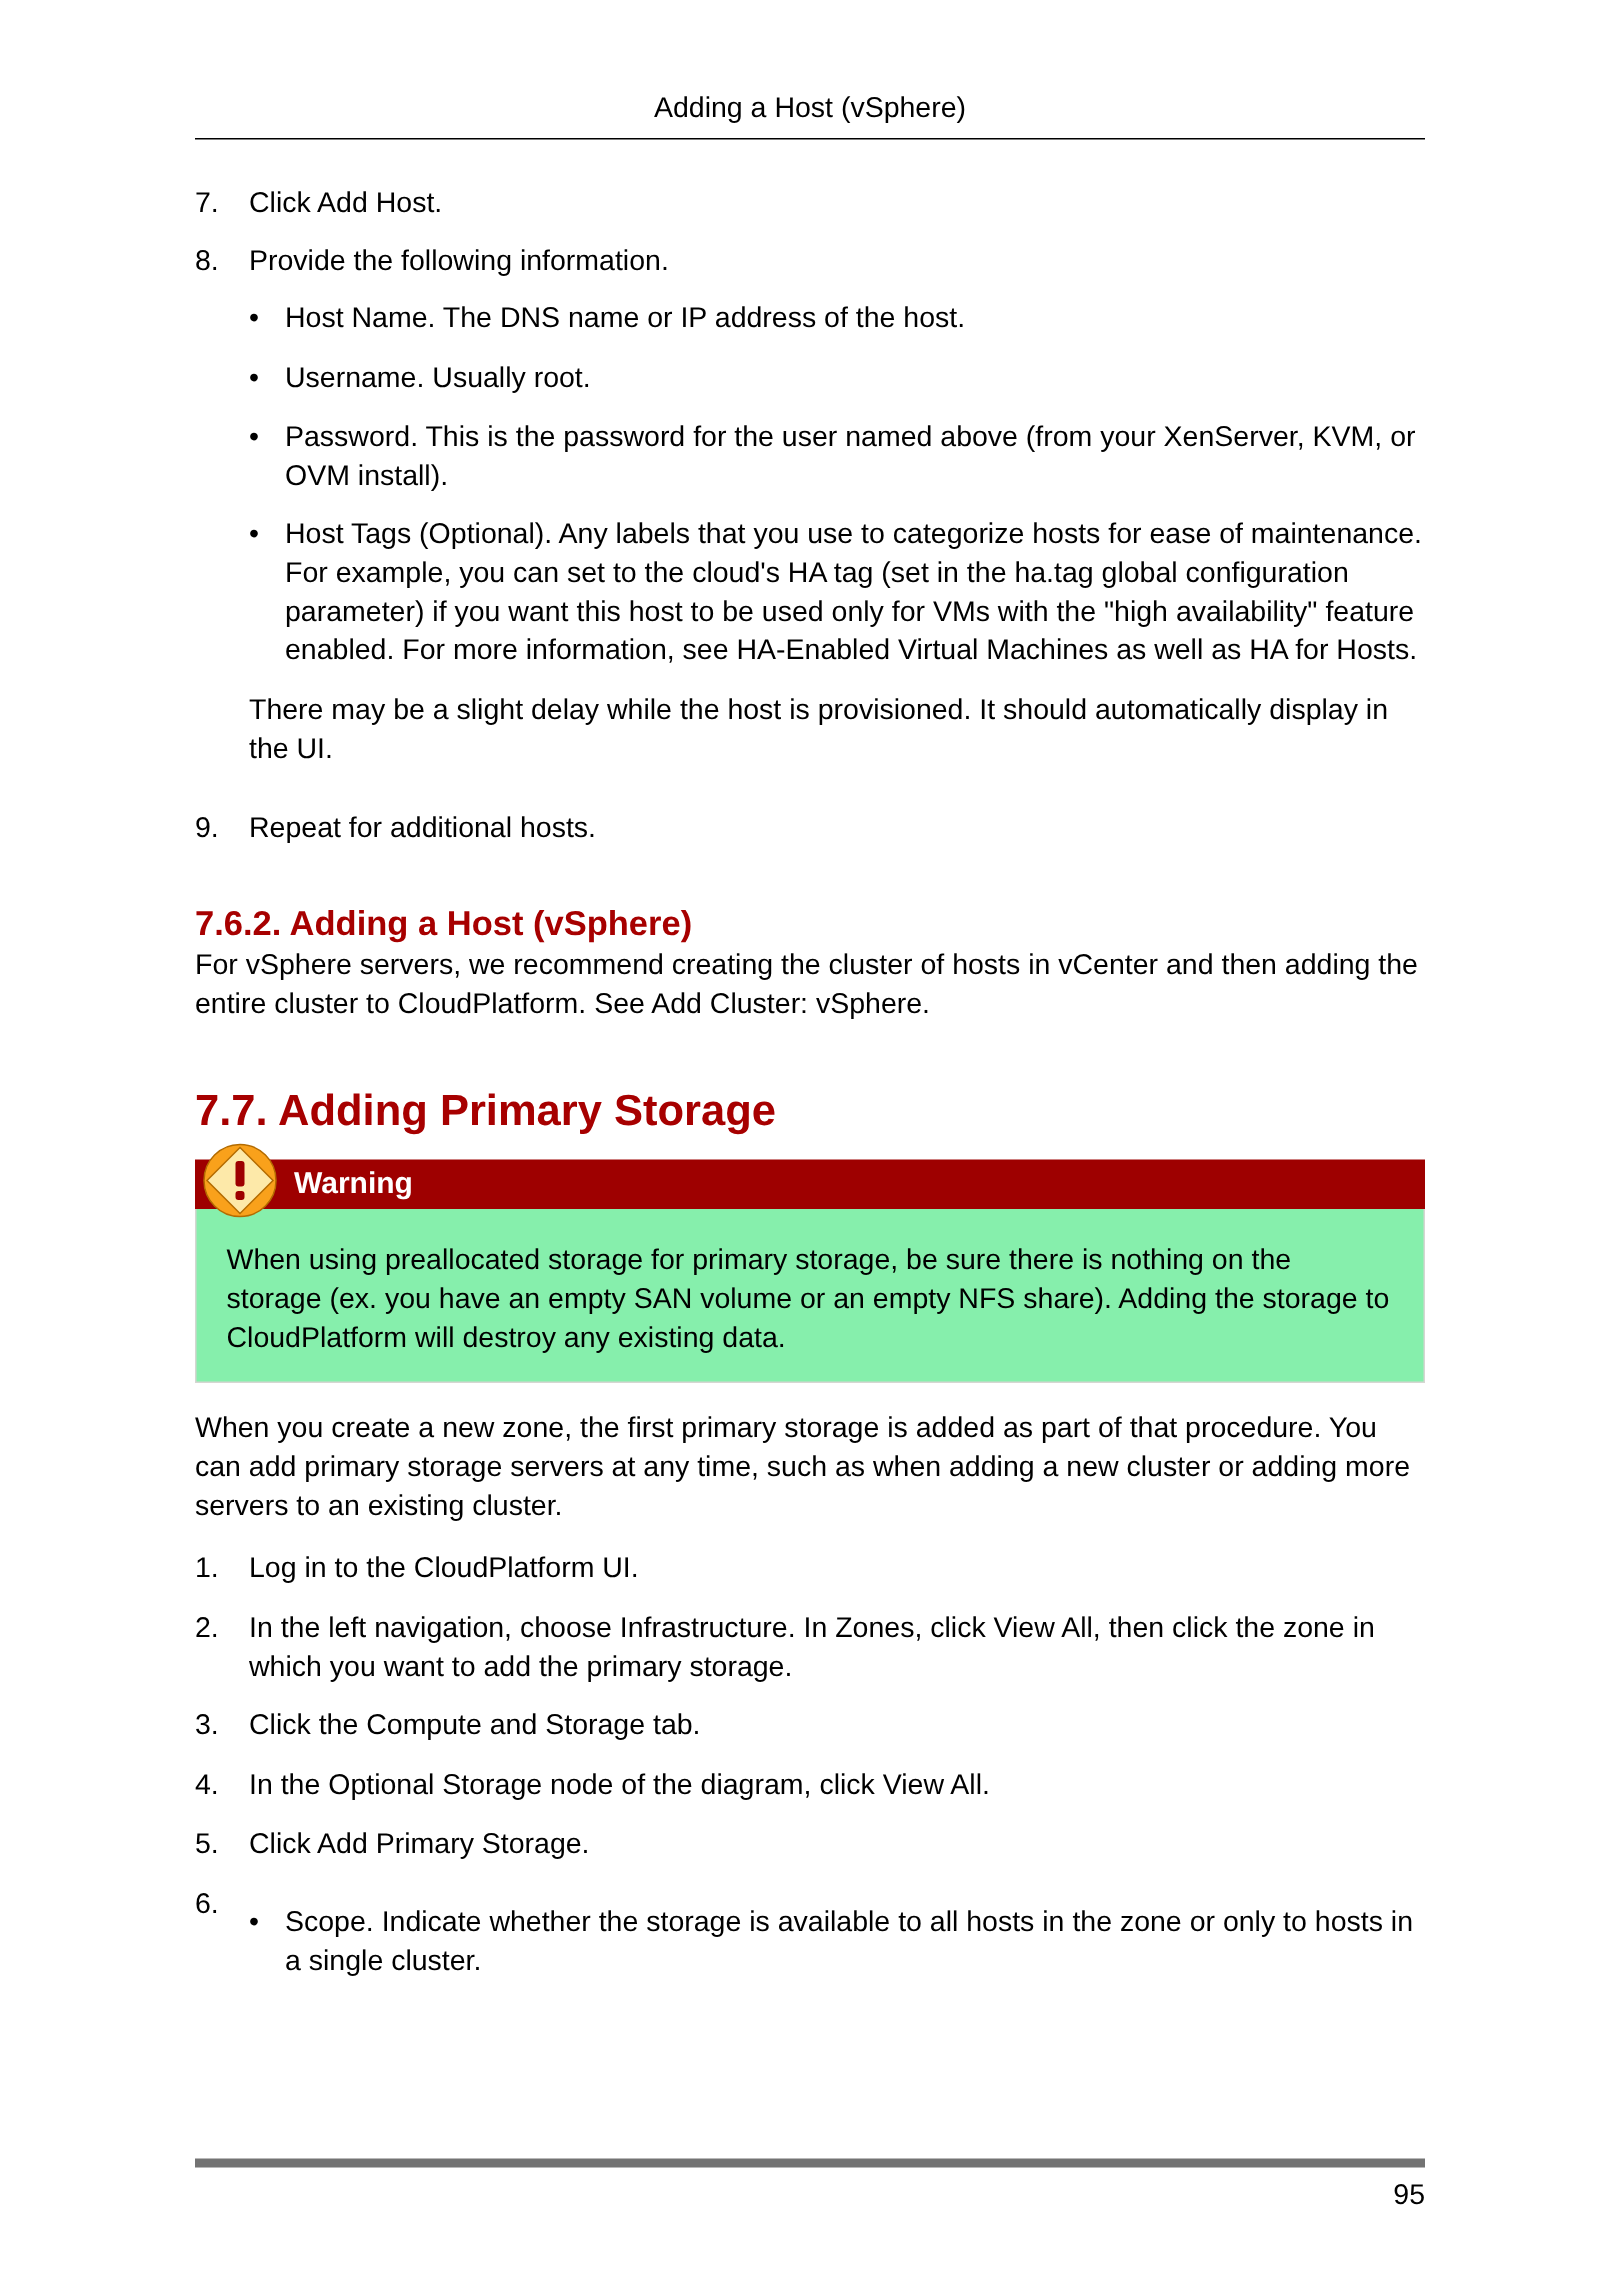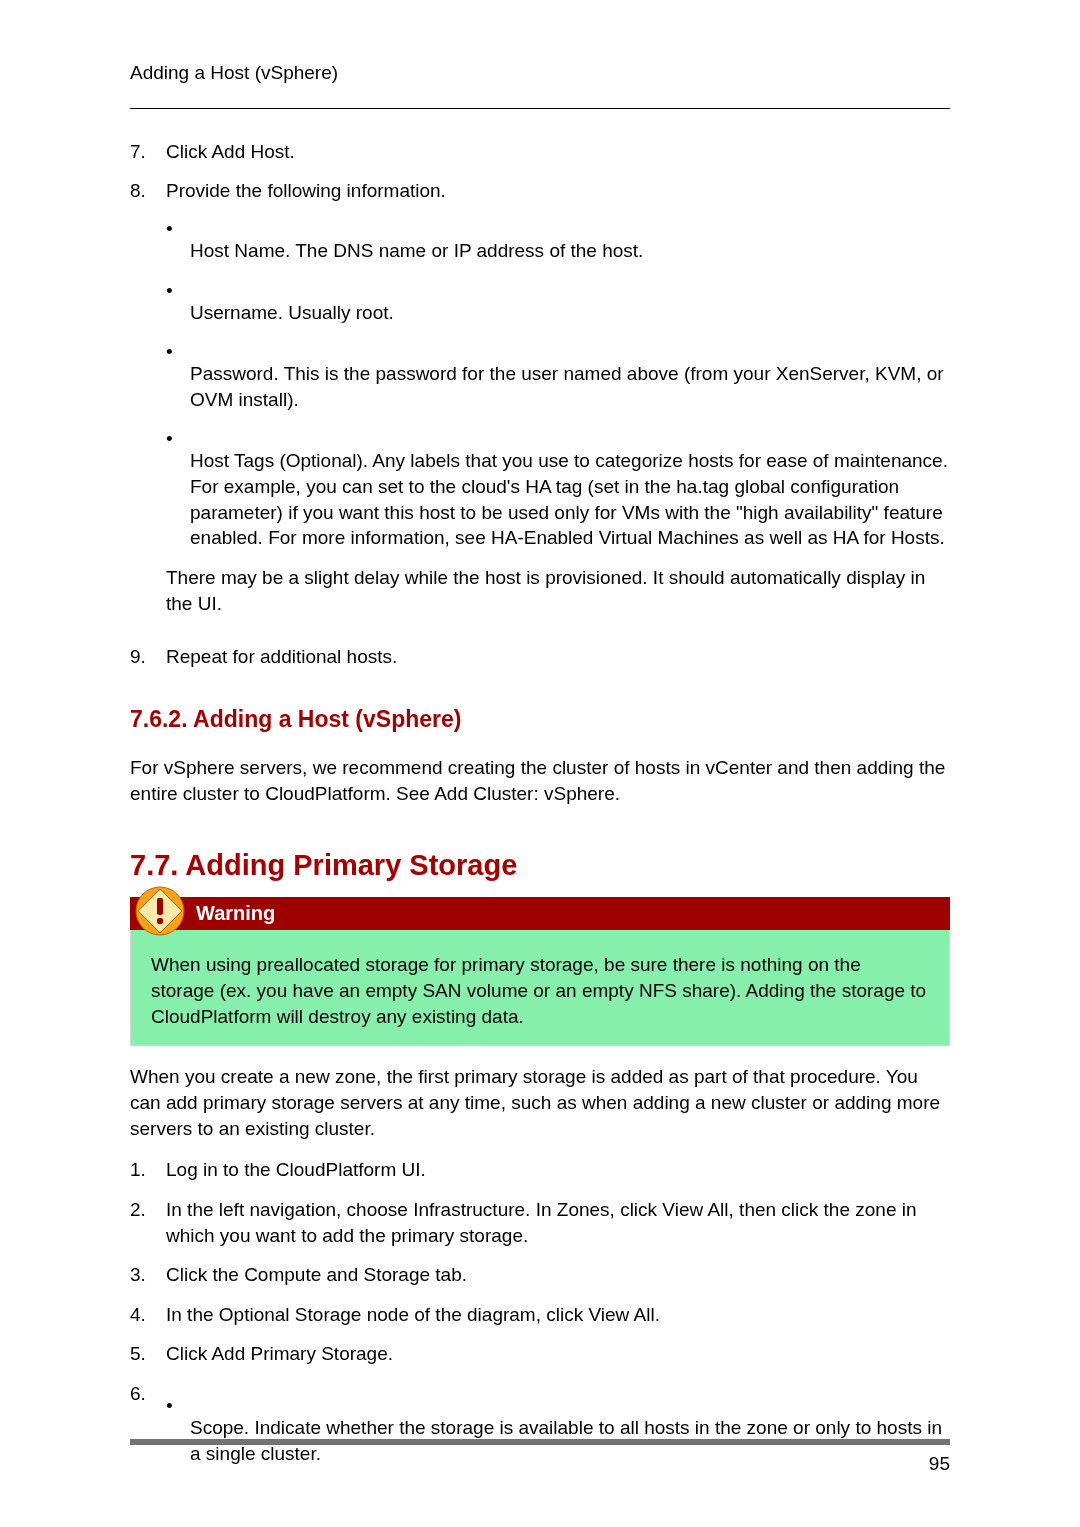--- a/index.html
+++ b/index.html
@@ -12,23 +12,23 @@
   }
   .page {
     width: 1080px;
     min-height: 1527px;
     box-sizing: border-box;
     padding: 60px 130px 0 130px;
     position: relative;
     margin: 0 auto;
   }
   .running-head {
-    text-align: left;
-    font-size: 19px;
-    padding-bottom: 22px;
+    text-align: center;
+    font-size: 19px;
+    padding-bottom: 6px;
     border-bottom: 1px solid #000;
     margin-bottom: 30px;
   }
   ol.num {
     list-style: none;
     padding: 0;
     margin: 0;
   }
   ol.num > li {
     display: flex;
@@ -49,30 +49,29 @@
   ul.bullet > li {
     display: flex;
     margin: 10px 0 14px 0;
   }
   ul.bullet > li > .dot {
     width: 24px;
     flex: 0 0 24px;
   }
   ul.bullet > li > .txt {
     flex: 1;
-    margin-top: 22px;
   }
   .para {
     margin: 8px 0 14px 0;
   }
   h3.section {
     color: #a70000;
     font-size: 23px;
     font-weight: bold;
-    margin: 34px 0 20px 0;
+    margin: 34px 0 0 0;
   }
   h2.section {
     color: #a70000;
     font-size: 29px;
     font-weight: bold;
     margin: 40px 0 6px 0;
   }
   .admon {
     margin: 12px 0 18px 0;
   }

